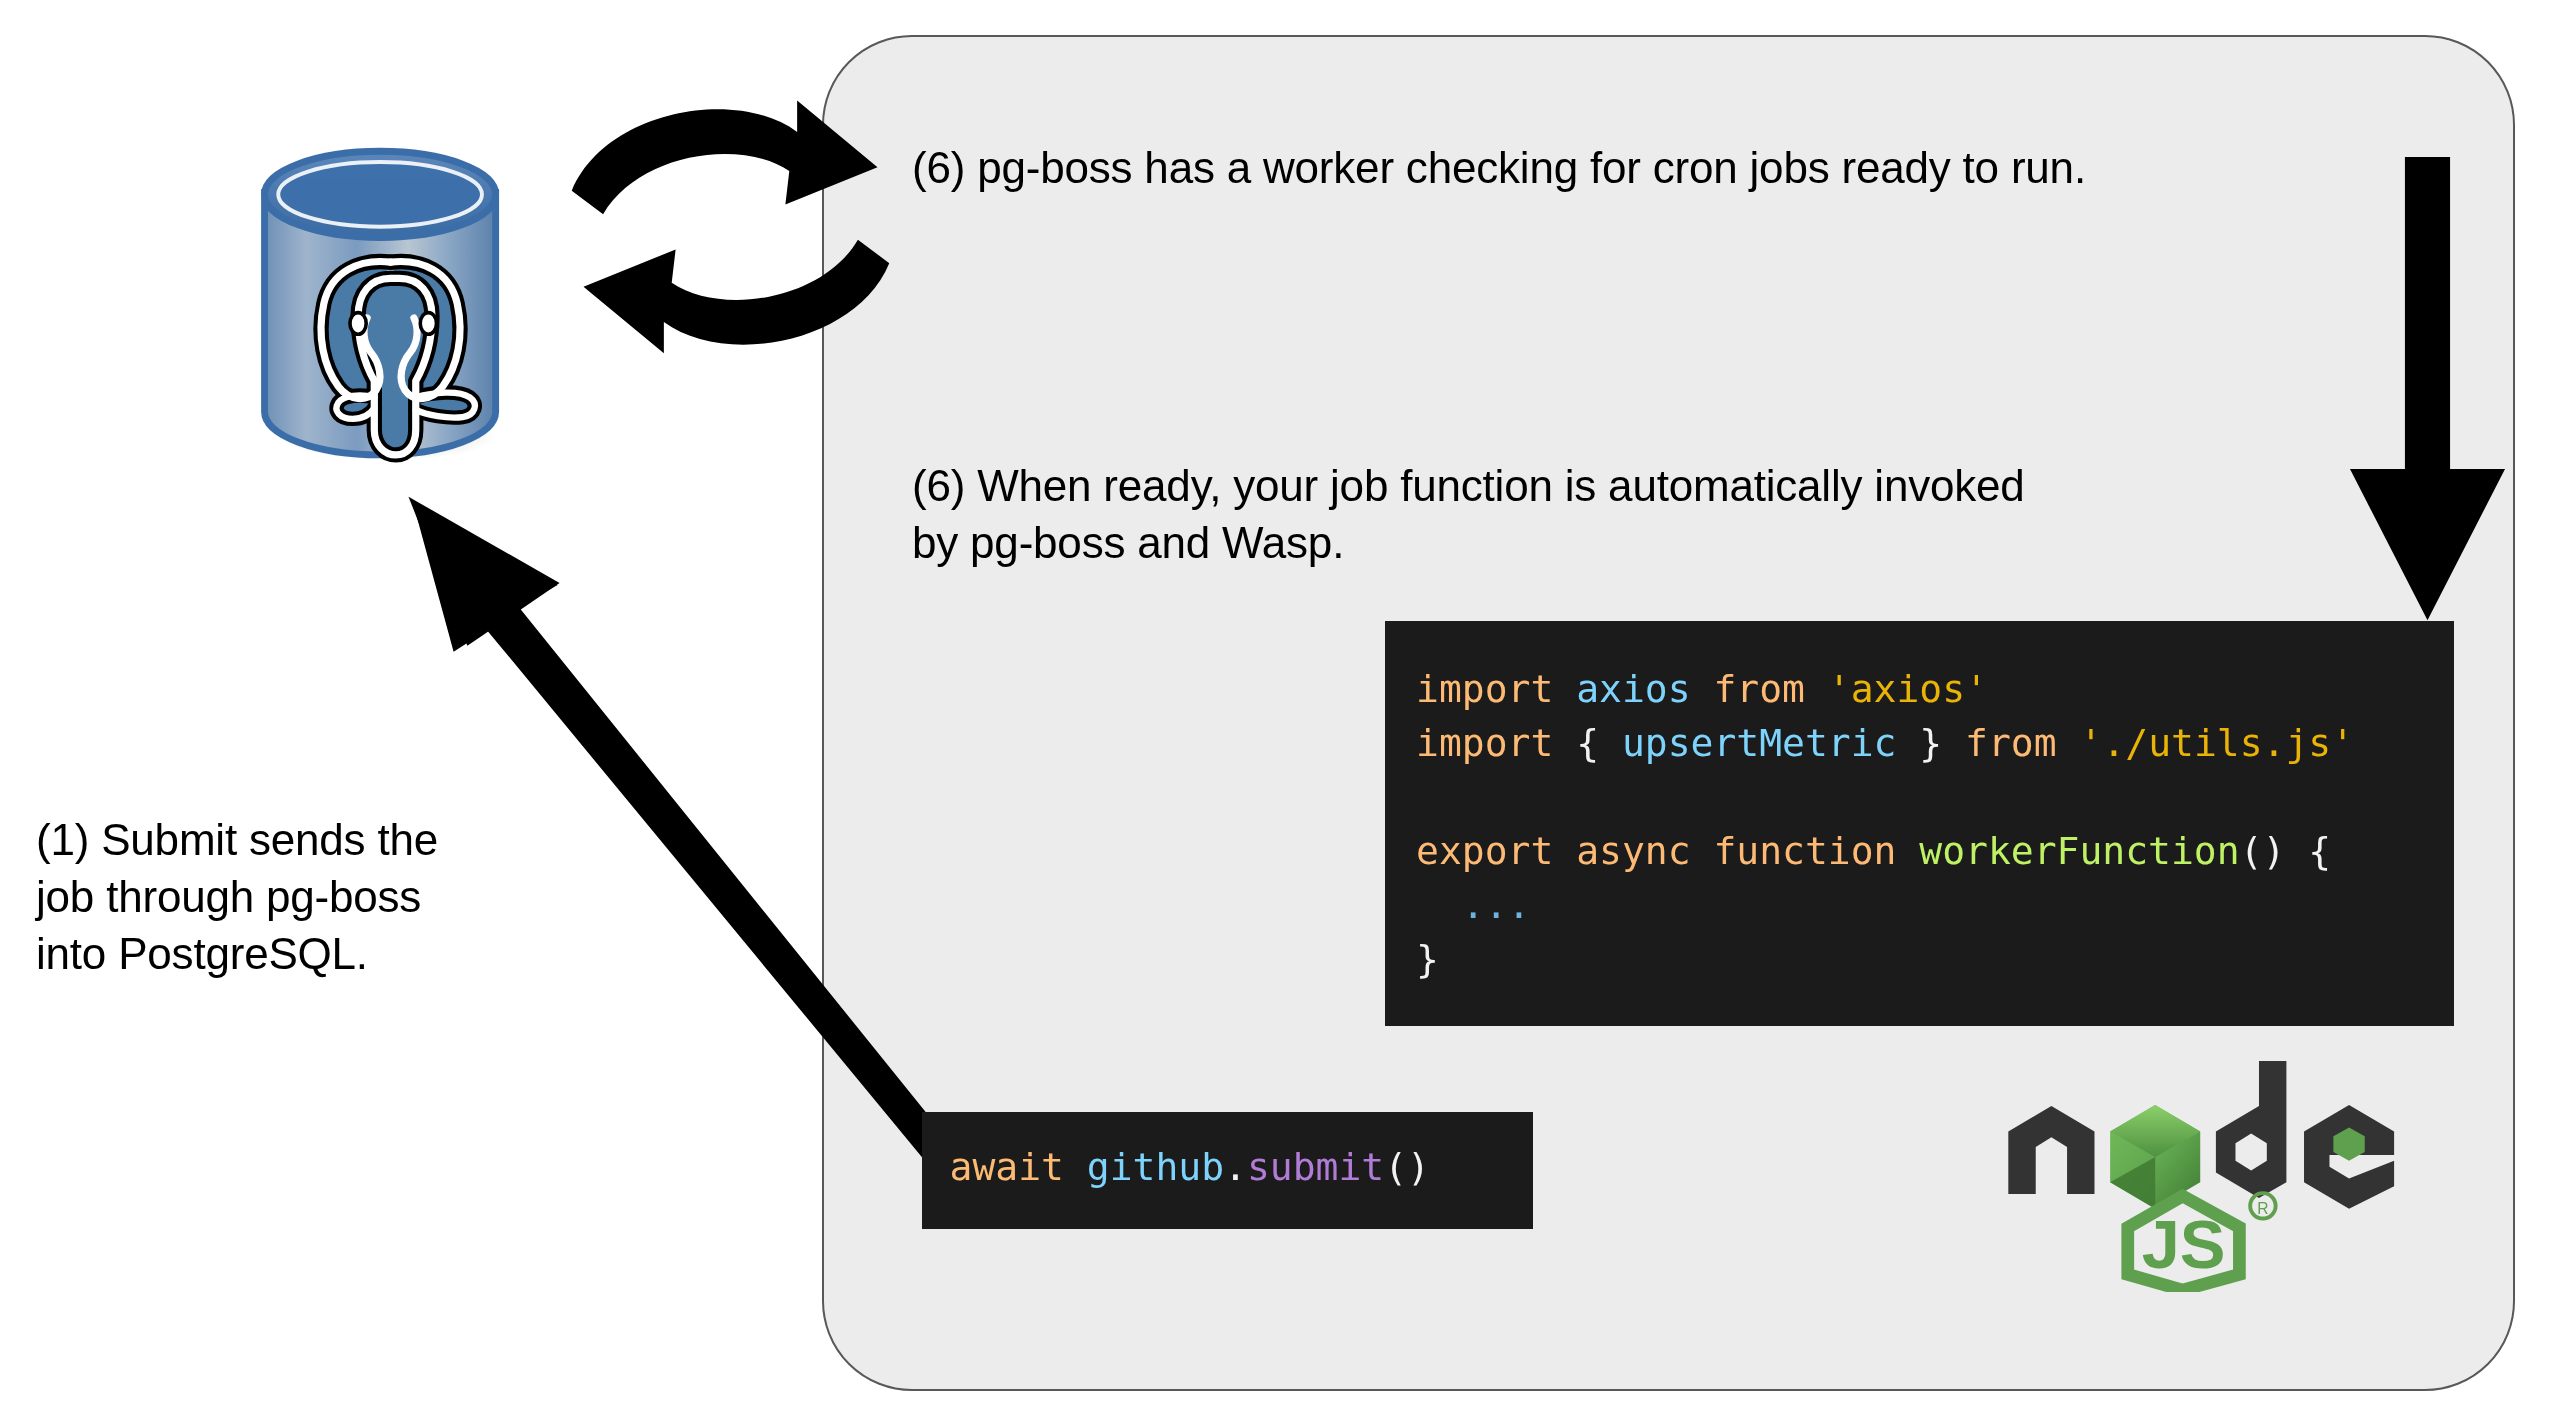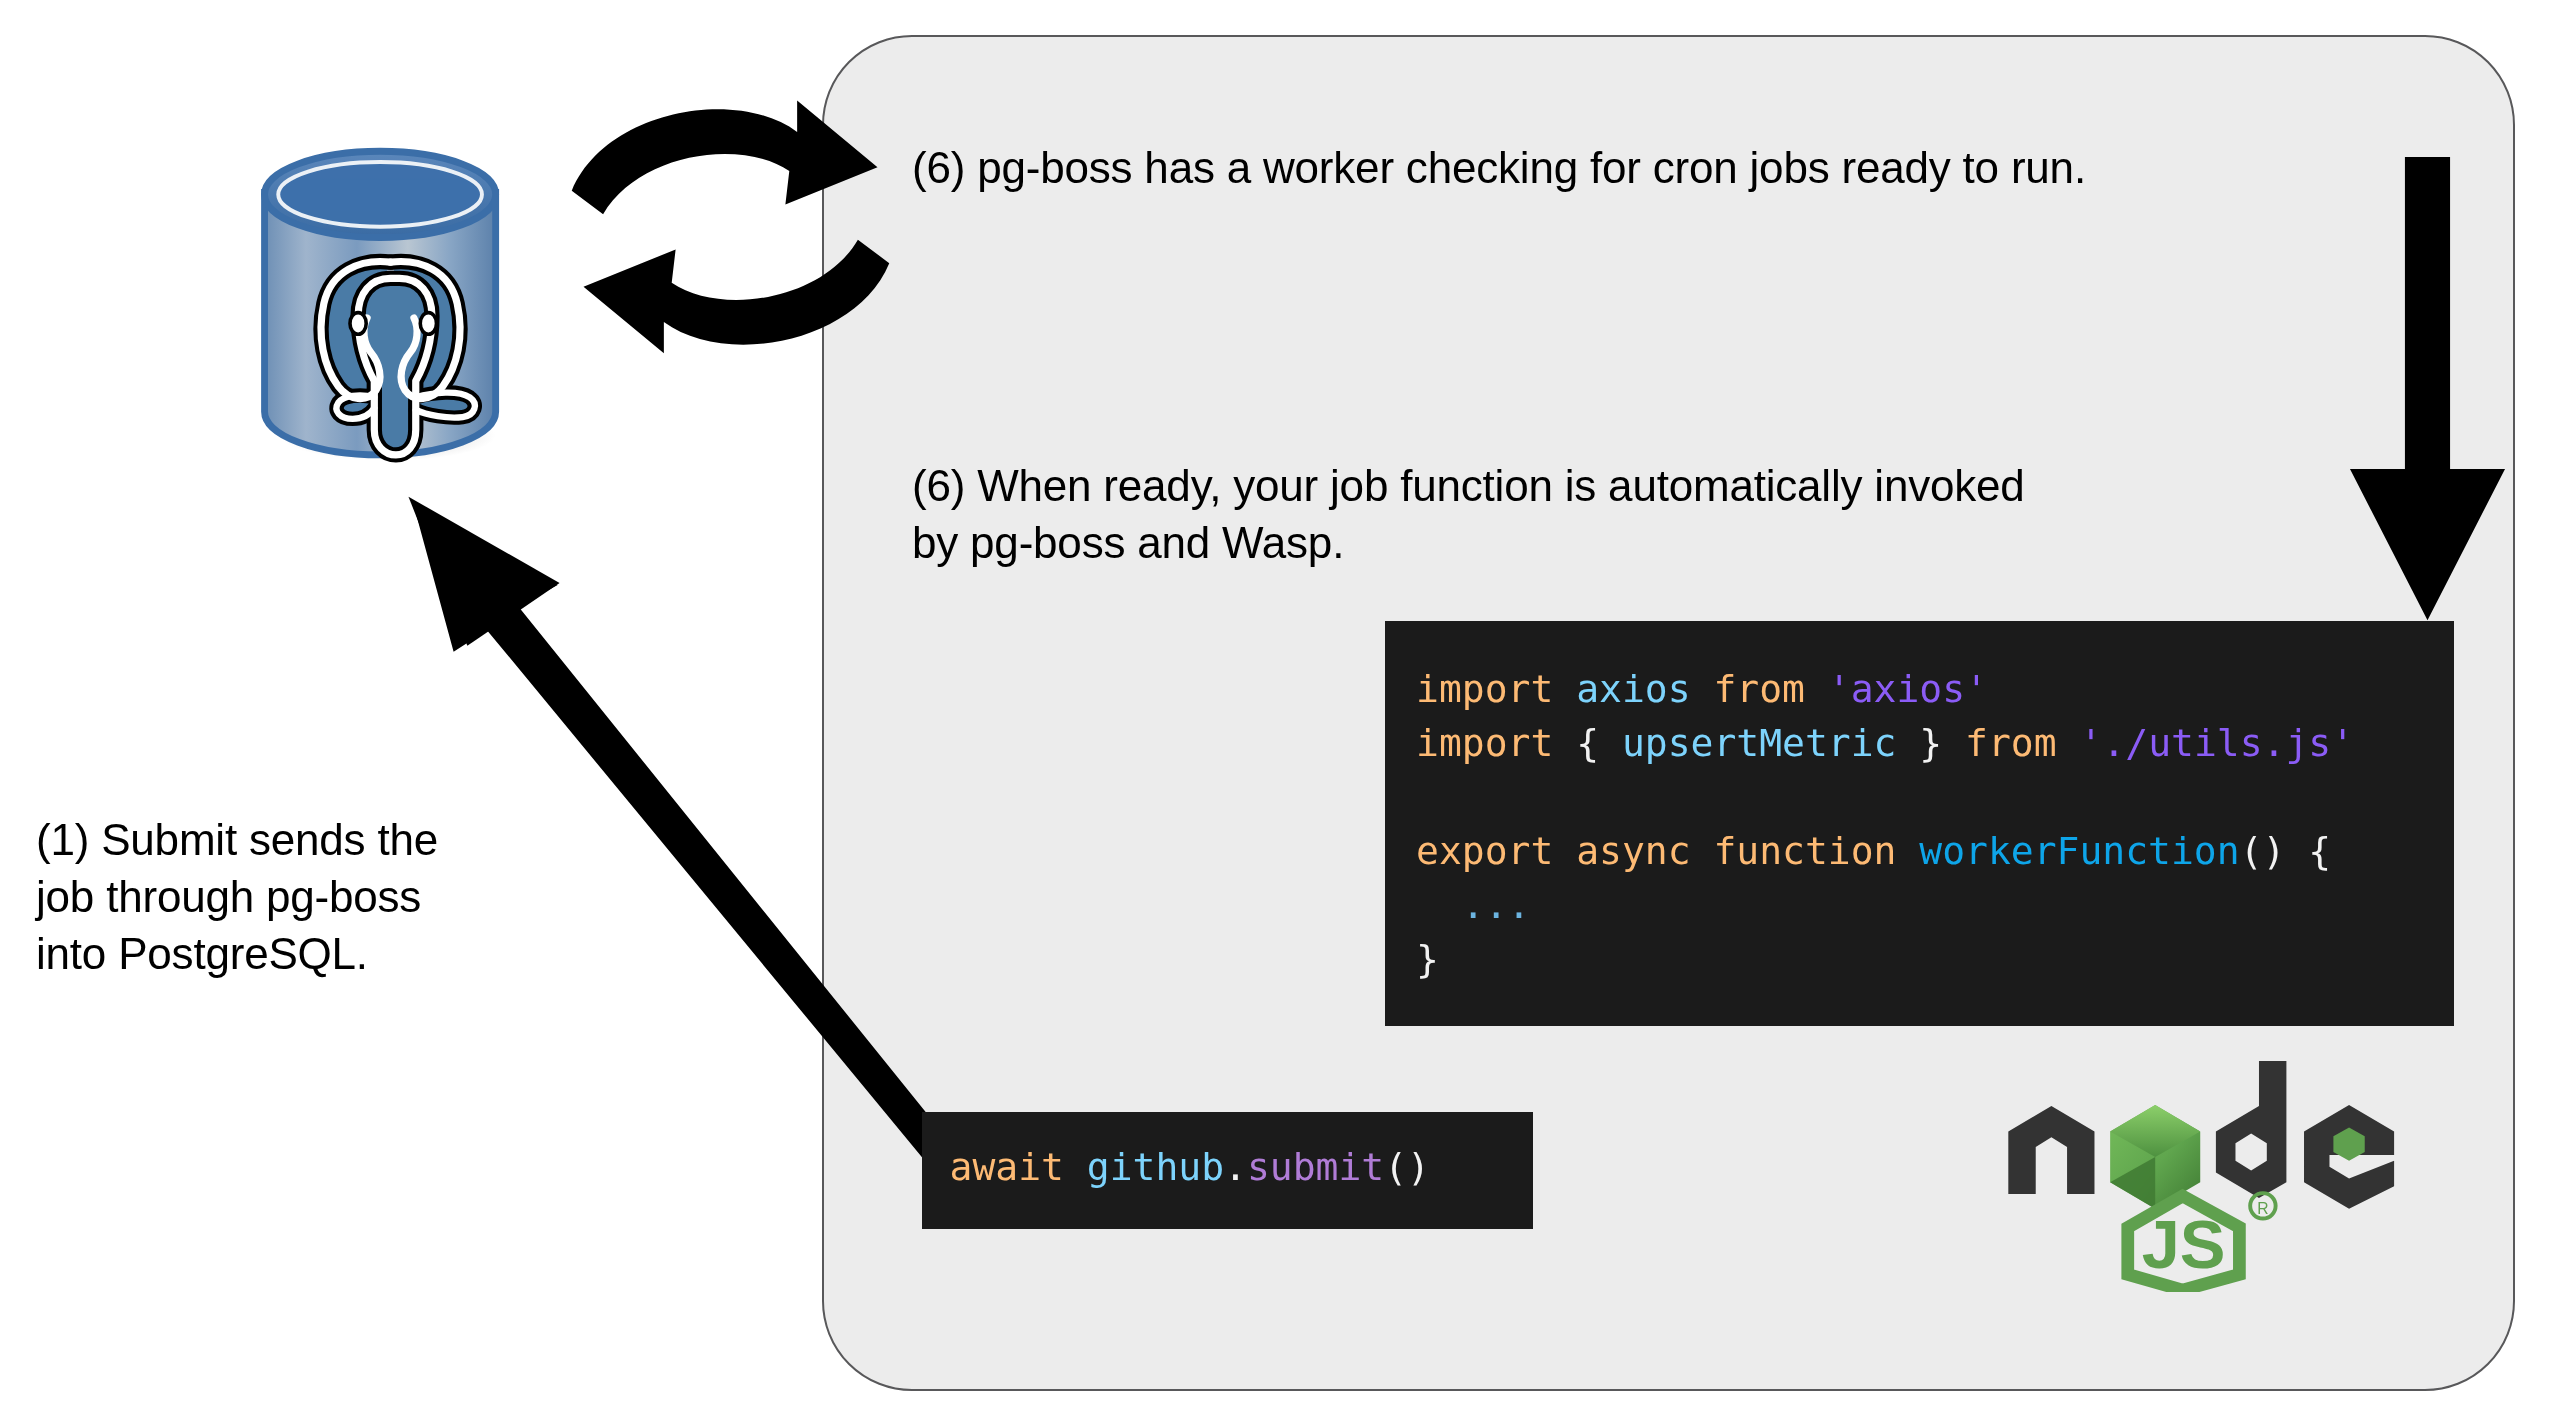--- a/index.html
+++ b/index.html
@@ -65,23 +65,23 @@
     top: 1112px;
     width: 611px;
     height: 117px;
     font-size: 38px;
     line-height: 111px;
     padding: 0 0 0 27.5px;
     box-sizing: border-box;
   }
   .tok-kw   { color: #fdba74; }
   .tok-id   { color: #7dd3fc; }
-  .tok-str  { color: #8b5cf6; }
+  .tok-str  { color: #eab308; }
   .tok-pun  { color: #f2f2f2; }
-  .tok-fn   { color: #0ea5e9; }
+  .tok-fn   { color: #bef264; }
   .tok-meth { color: #b07cd6; }
   .tok-dots { color: #6cb4e0; }
 
   
   .gfx {
     position: absolute;
     pointer-events: none;
   }
   #sync-arrows { left: 554px; top: 77px;  width: 353px; height: 294px; }
   #down-arrow  { left: 2344px; top: 157px; width: 167px; height: 471px; }

